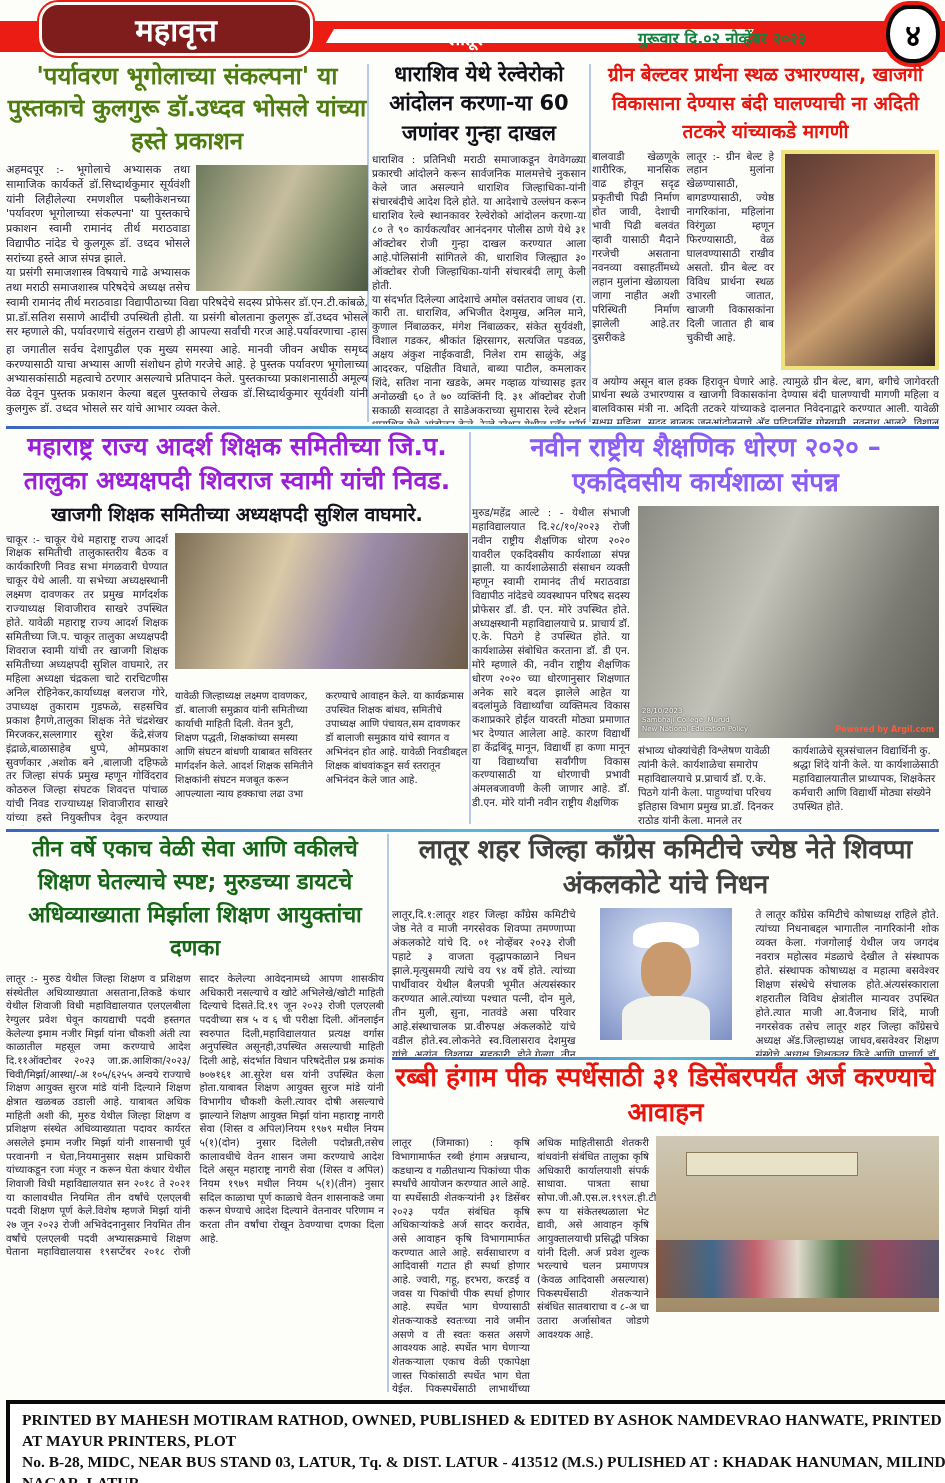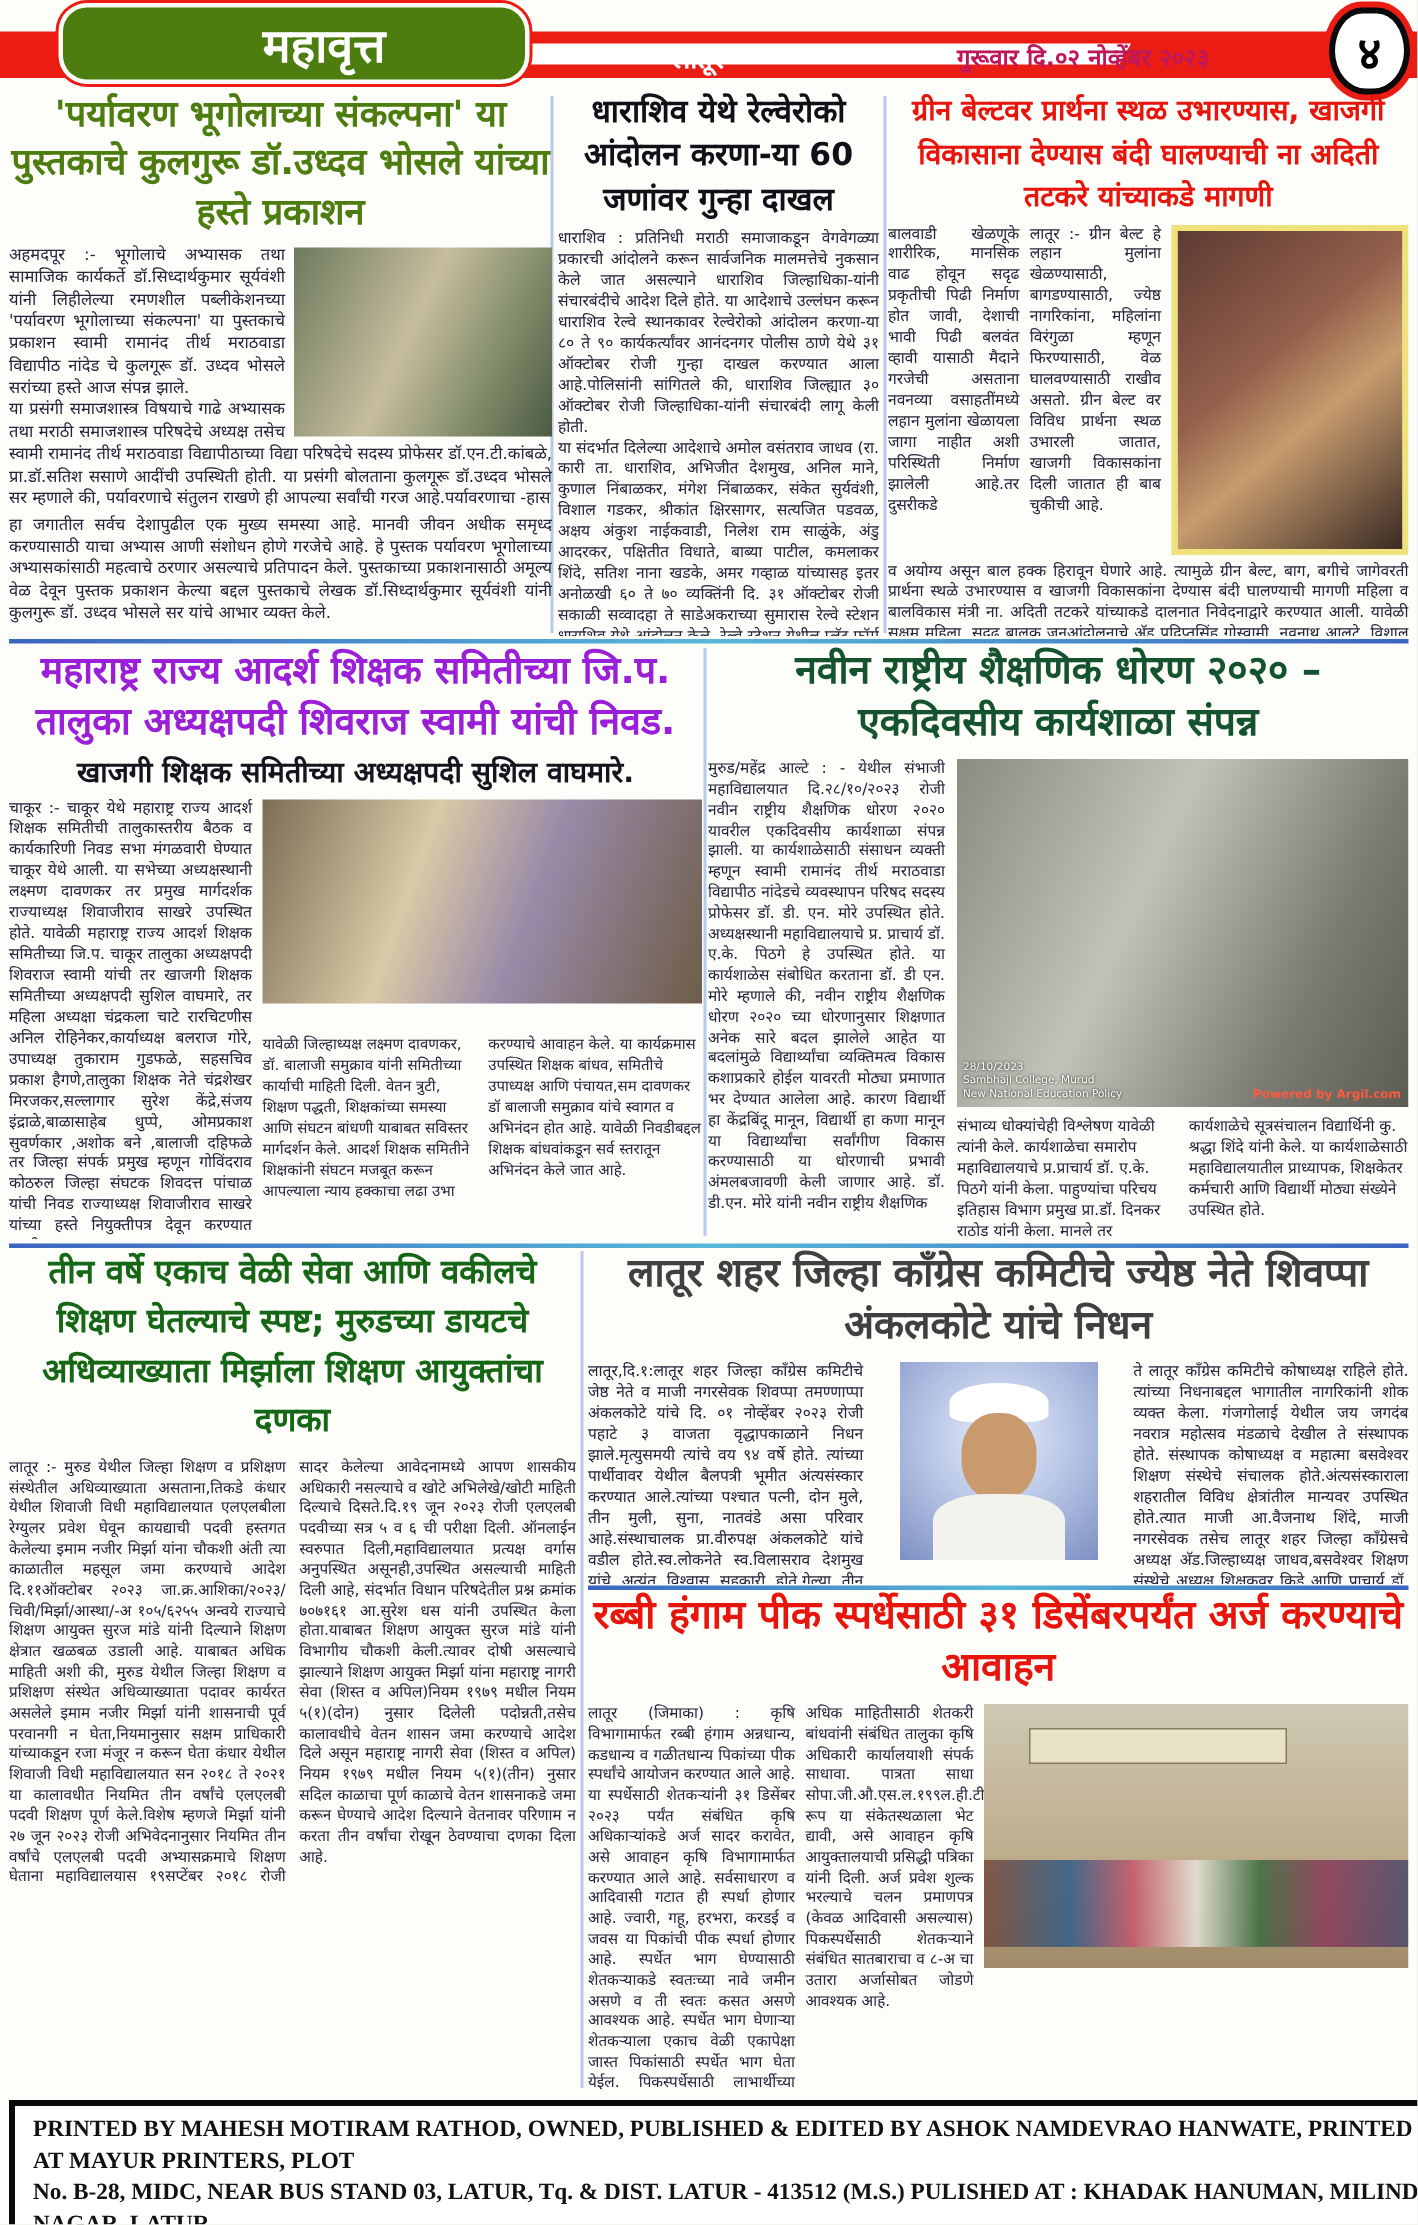--- a/index.html
+++ b/index.html
@@ -1,25 +1,25 @@
 <!DOCTYPE html>
 <html><head>
 <meta charset="utf-8">
 <style>
   html,body{margin:0;padding:0;background:#e8e8e4;}
   #page{position:relative;width:945px;height:1483px;background:#fdfdfa;
         font-family:"DejaVu Sans",sans-serif;color:#23233a;overflow:hidden;}
   
   .mast-bar{position:absolute;top:21px;left:0;width:945px;height:31px;background:#ea1c13;}
   .mast-swoosh{position:absolute;top:8px;left:330px;width:420px;height:14px;background:#fff;transform:skewX(-30deg);}
-  .mast-name{position:absolute;top:5px;left:42px;width:268px;height:48px;background:#4d7c0f;
+  .mast-name{position:absolute;top:5px;left:42px;width:268px;height:48px;background:#7f1d1d;
              border-radius:16px;display:flex;align-items:center;justify-content:center;
-             color:#fff;font-size:31px;font-weight:bold;box-shadow:0 0 0 3px #fdfdfa,0 0 0 5px #ea1c13;padding-left:40px;}
+             color:#fff;font-size:31px;font-weight:bold;box-shadow:0 0 0 3px #fdfdfa,0 0 0 5px #ea1c13;}
   .mast-city{position:absolute;top:26px;left:448px;color:#fff;font-weight:bold;font-size:18px;}
-  .mast-date{position:absolute;top:27px;left:638px;color:#be185d;font-weight:bold;font-size:16px;}
+  .mast-date{position:absolute;top:27px;left:638px;color:#15803d;font-weight:bold;font-size:16px;}
   .mast-page{position:absolute;top:5px;right:5px;width:46px;height:50px;background:#fff;
              border:4px solid #0a0a0a;border-radius:45% 45% 50% 50%/55%;display:flex;
              align-items:center;justify-content:center;font-size:30px;font-weight:bold;color:#000;
              box-shadow:0 0 0 4px #ea1c13;}
   
   .hsep{position:absolute;height:3px;background:linear-gradient(90deg,#3c64c0,#57b8d8,#3c64c0);}
   .vsep{position:absolute;width:2px;background:#b9c9ea;}
   
   .art{position:absolute;overflow:hidden;}
   .hl{font-weight:bold;text-align:center;line-height:1.35;}
@@ -49,21 +49,21 @@
   .a4 .hl{color:#9b1fd8;font-size:25px;}
   .a4 .sub{color:#15151f;font-size:19px;font-weight:bold;text-align:center;margin-top:3px;}
   .a4 .row{display:flex;gap:7px;margin-top:6px;}
   .a4 .colL{width:162px;flex:none;}
   .a4 .body{font-size:10.4px;}
   .a4 .ph{width:100%;height:136px;
           background:linear-gradient(110deg,#7c6d55 0%,#d9c9a6 35%,#9a8aa8 60%,#6d5d48 100%);}
   .a4 .under{column-count:2;column-gap:8px;font-size:10px;margin-top:19px;}
   
   .a5{left:472px;top:430px;width:467px;height:396px;}
-  .a5 .hl{color:#14532d;font-size:26px;}
+  .a5 .hl{color:#8b5cf6;font-size:26px;}
   .a5 .row{display:flex;gap:8px;margin-top:6px;}
   .a5 .colL{width:158px;flex:none;}
   .a5 .body{font-size:10.3px;}
   .a5 .ph{width:100%;height:232px;
           background:linear-gradient(115deg,#8b8b83 0%,#c2c2b8 40%,#7b7b73 75%,#5c5c54 100%);}
   .a5 .meta{position:absolute;left:4px;bottom:4px;color:#fff;font-size:7px;line-height:1.3;text-shadow:0 0 2px #000;}
   .a5 .wm{position:absolute;right:5px;bottom:4px;color:#ff5a3c;font-size:8px;font-weight:bold;}
   .a5 .under{column-count:2;column-gap:8px;font-size:10.3px;margin-top:5px;}
   
   .a6{left:6px;top:832px;width:378px;height:562px;}

